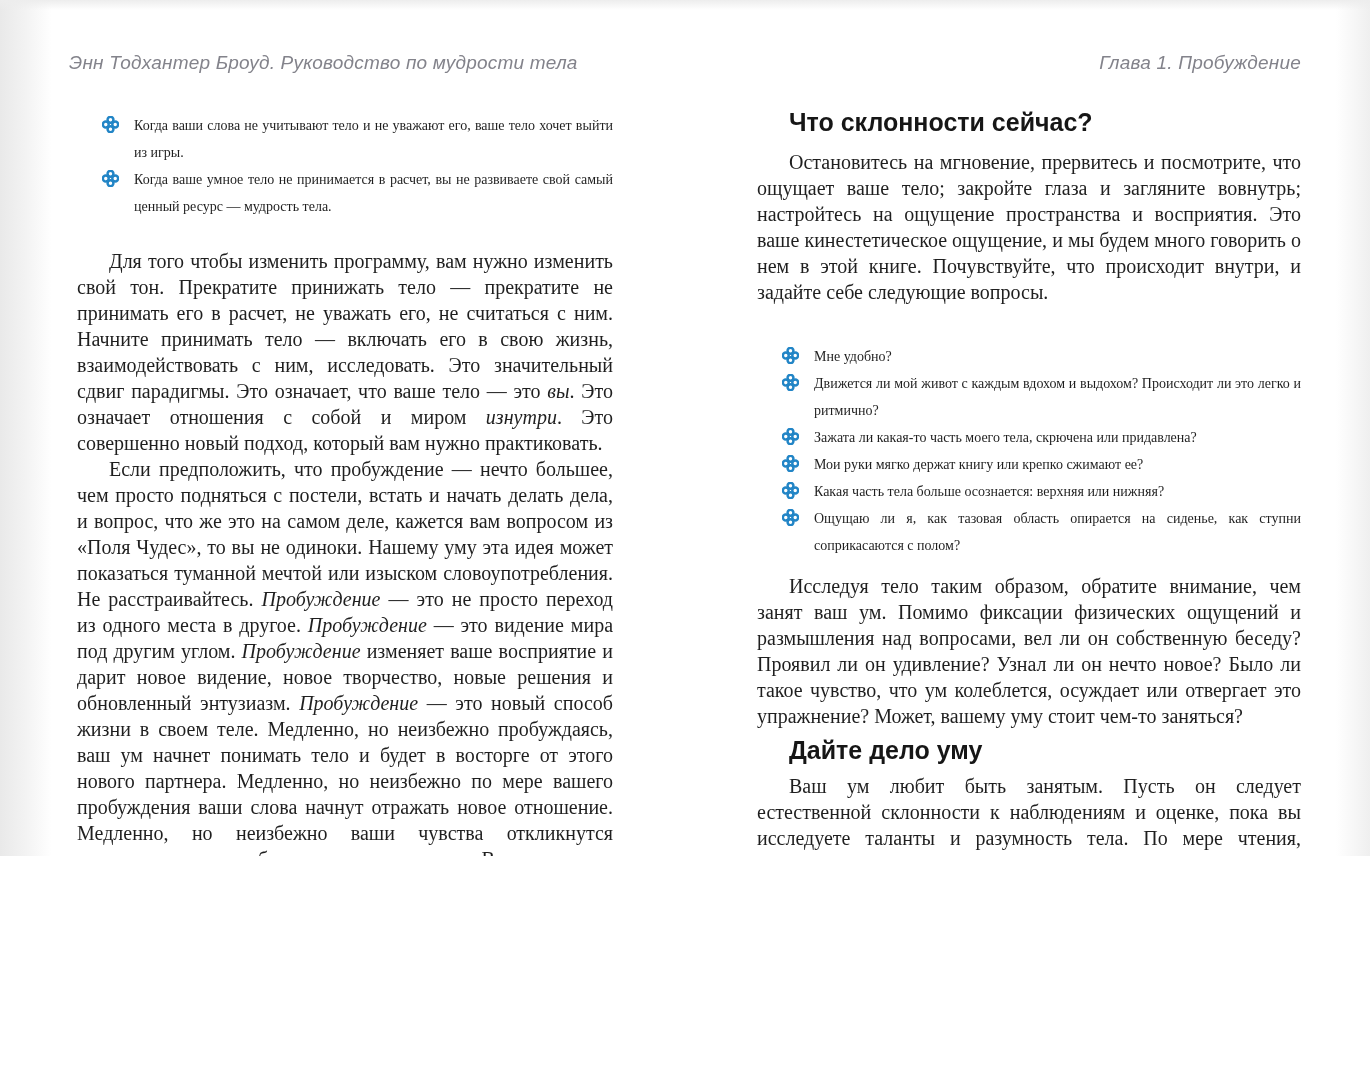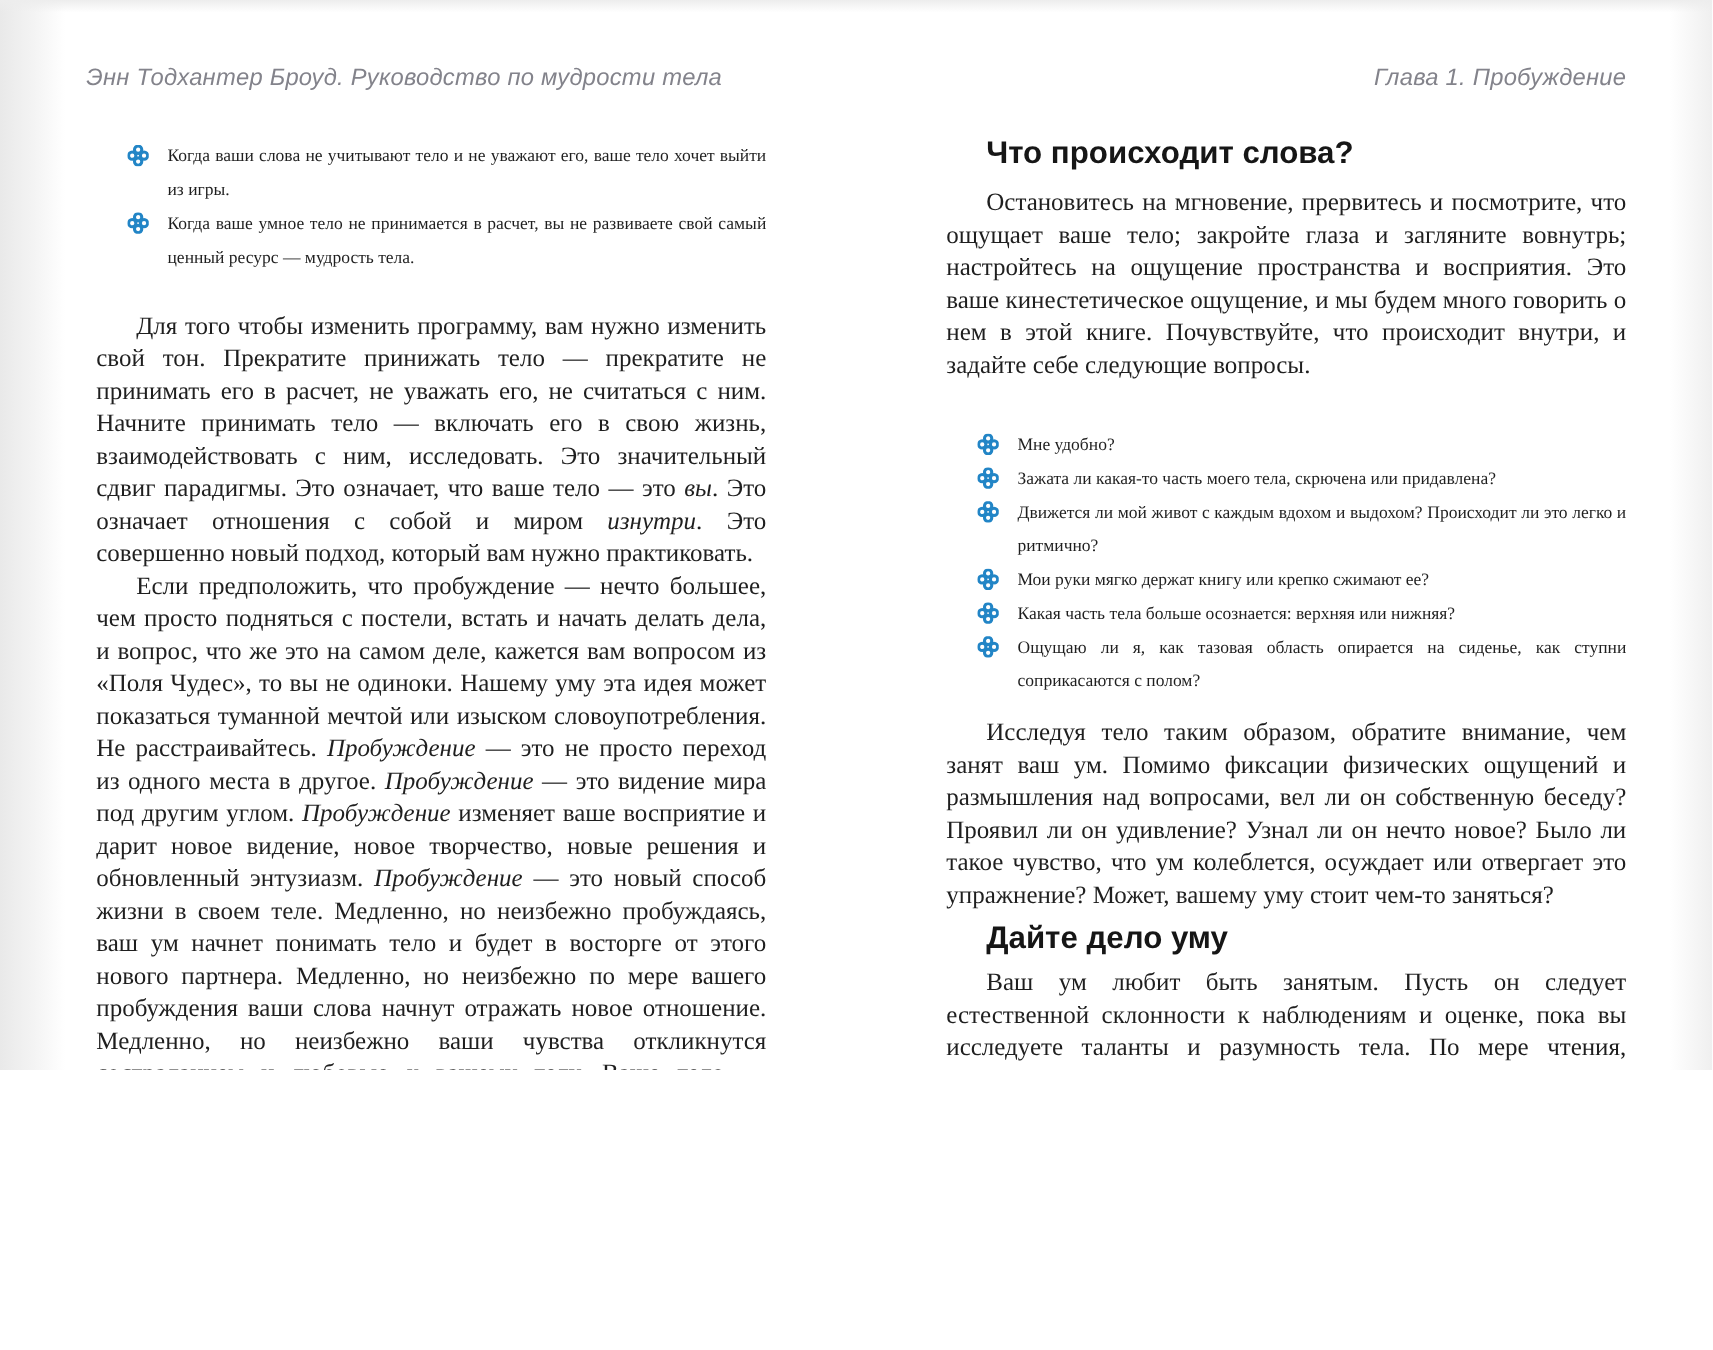--- a/index.html
+++ b/index.html
@@ -116,21 +116,21 @@
 
     <div class="body-text">
       <p class="para"><span>Для того чтобы изменить программу, вам нужно изменить свой тон. Прекратите принижать тело — прекратите не принимать его в расчет, не уважать его, не считаться с ним. Начните принимать тело — включать его в свою жизнь, взаимодействовать с ним, исследовать. Это значительный сдвиг парадигмы. Это означает, что ваше тело — это </span><em>вы</em><span>. Это означает отношения с собой и миром </span><em>изнутри</em><span>. Это совершенно новый подход, который вам нужно практиковать.</span></p>
       <p class="para"><span>Если предположить, что пробуждение — нечто большее, чем просто подняться с постели, встать и начать делать дела, и вопрос, что же это на самом деле, кажется вам вопросом из «Поля Чудес», то вы не одиноки. Нашему уму эта идея может показаться туманной мечтой или изыском словоупотребления. Не расстраивайтесь. </span><em>Пробуждение</em><span> — это не просто переход из одного места в другое. </span><em>Пробуждение</em><span> — это видение мира под другим углом. </span><em>Пробуждение</em><span> изменяет ваше восприятие и дарит новое видение, новое творчество, новые решения и обновленный энтузиазм. </span><em>Пробуждение</em><span> — это новый способ жизни в своем теле. Медленно, но неизбежно пробуждаясь, ваш ум начнет понимать тело и будет в восторге от этого нового партнера. Медленно, но неизбежно по мере вашего пробуждения ваши слова начнут отражать новое отношение. Медленно, но неизбежно ваши чувства откликнутся состраданием и любовью к вашему телу. Ваше тело — нетронутый источник, который предлагает вам помощь и опыт, гарантирующие подлинное здоровье, счастье и удовлетворенность.</span></p>
     </div>
   </section>
 
   <section class="page page-right">
     <header class="running-head rh-right">Глава 1. Пробуждение</header>
 
-    <h2 class="section-title">Что происходит слова?</h2>
+    <h2 class="section-title">Что склонности сейчас?</h2>
 
     <p class="para p-intro">Остановитесь на мгновение, прервитесь и посмотрите, что ощущает ваше тело; закройте глаза и загляните вовнутрь; настройтесь на ощущение пространства и восприятия. Это ваше кинестетическое ощущение, и мы будем много говорить о нем в этой книге. Почувствуйте, что происходит внутри, и задайте себе следующие вопросы.</p>
 
     <ul class="bullet-list bl-right">
 
         <li class="bullet-item">
           <span class="bullet-icon">
             <svg width="17" height="17" viewBox="0 0 18 18" aria-hidden="true">
               <g fill="none" stroke="#2285c6" stroke-width="2.6">
                 <circle cx="9" cy="4" r="3.1"></circle>
@@ -147,35 +147,35 @@
           <span class="bullet-icon">
             <svg width="17" height="17" viewBox="0 0 18 18" aria-hidden="true">
               <g fill="none" stroke="#2285c6" stroke-width="2.6">
                 <circle cx="9" cy="4" r="3.1"></circle>
                 <circle cx="14" cy="9" r="3.1"></circle>
                 <circle cx="9" cy="14" r="3.1"></circle>
                 <circle cx="4" cy="9" r="3.1"></circle>
               </g>
             </svg>
           </span>
+          <span class="bullet-text">Движется ли мой живот с каждым вдохом и выдохом? Происходит ли это легко и ритмично?</span>
+        </li>
+
+        <li class="bullet-item">
+          <span class="bullet-icon">
+            <svg width="17" height="17" viewBox="0 0 18 18" aria-hidden="true">
+              <g fill="none" stroke="#2285c6" stroke-width="2.6">
+                <circle cx="9" cy="4" r="3.1"></circle>
+                <circle cx="14" cy="9" r="3.1"></circle>
+                <circle cx="9" cy="14" r="3.1"></circle>
+                <circle cx="4" cy="9" r="3.1"></circle>
+              </g>
+            </svg>
+          </span>
           <span class="bullet-text">Зажата ли какая-то часть моего тела, скрючена или придавлена?</span>
-        </li>
-
-        <li class="bullet-item">
-          <span class="bullet-icon">
-            <svg width="17" height="17" viewBox="0 0 18 18" aria-hidden="true">
-              <g fill="none" stroke="#2285c6" stroke-width="2.6">
-                <circle cx="9" cy="4" r="3.1"></circle>
-                <circle cx="14" cy="9" r="3.1"></circle>
-                <circle cx="9" cy="14" r="3.1"></circle>
-                <circle cx="4" cy="9" r="3.1"></circle>
-              </g>
-            </svg>
-          </span>
-          <span class="bullet-text">Движется ли мой живот с каждым вдохом и выдохом? Происходит ли это легко и ритмично?</span>
         </li>
 
         <li class="bullet-item">
           <span class="bullet-icon">
             <svg width="17" height="17" viewBox="0 0 18 18" aria-hidden="true">
               <g fill="none" stroke="#2285c6" stroke-width="2.6">
                 <circle cx="9" cy="4" r="3.1"></circle>
                 <circle cx="14" cy="9" r="3.1"></circle>
                 <circle cx="9" cy="14" r="3.1"></circle>
                 <circle cx="4" cy="9" r="3.1"></circle>

